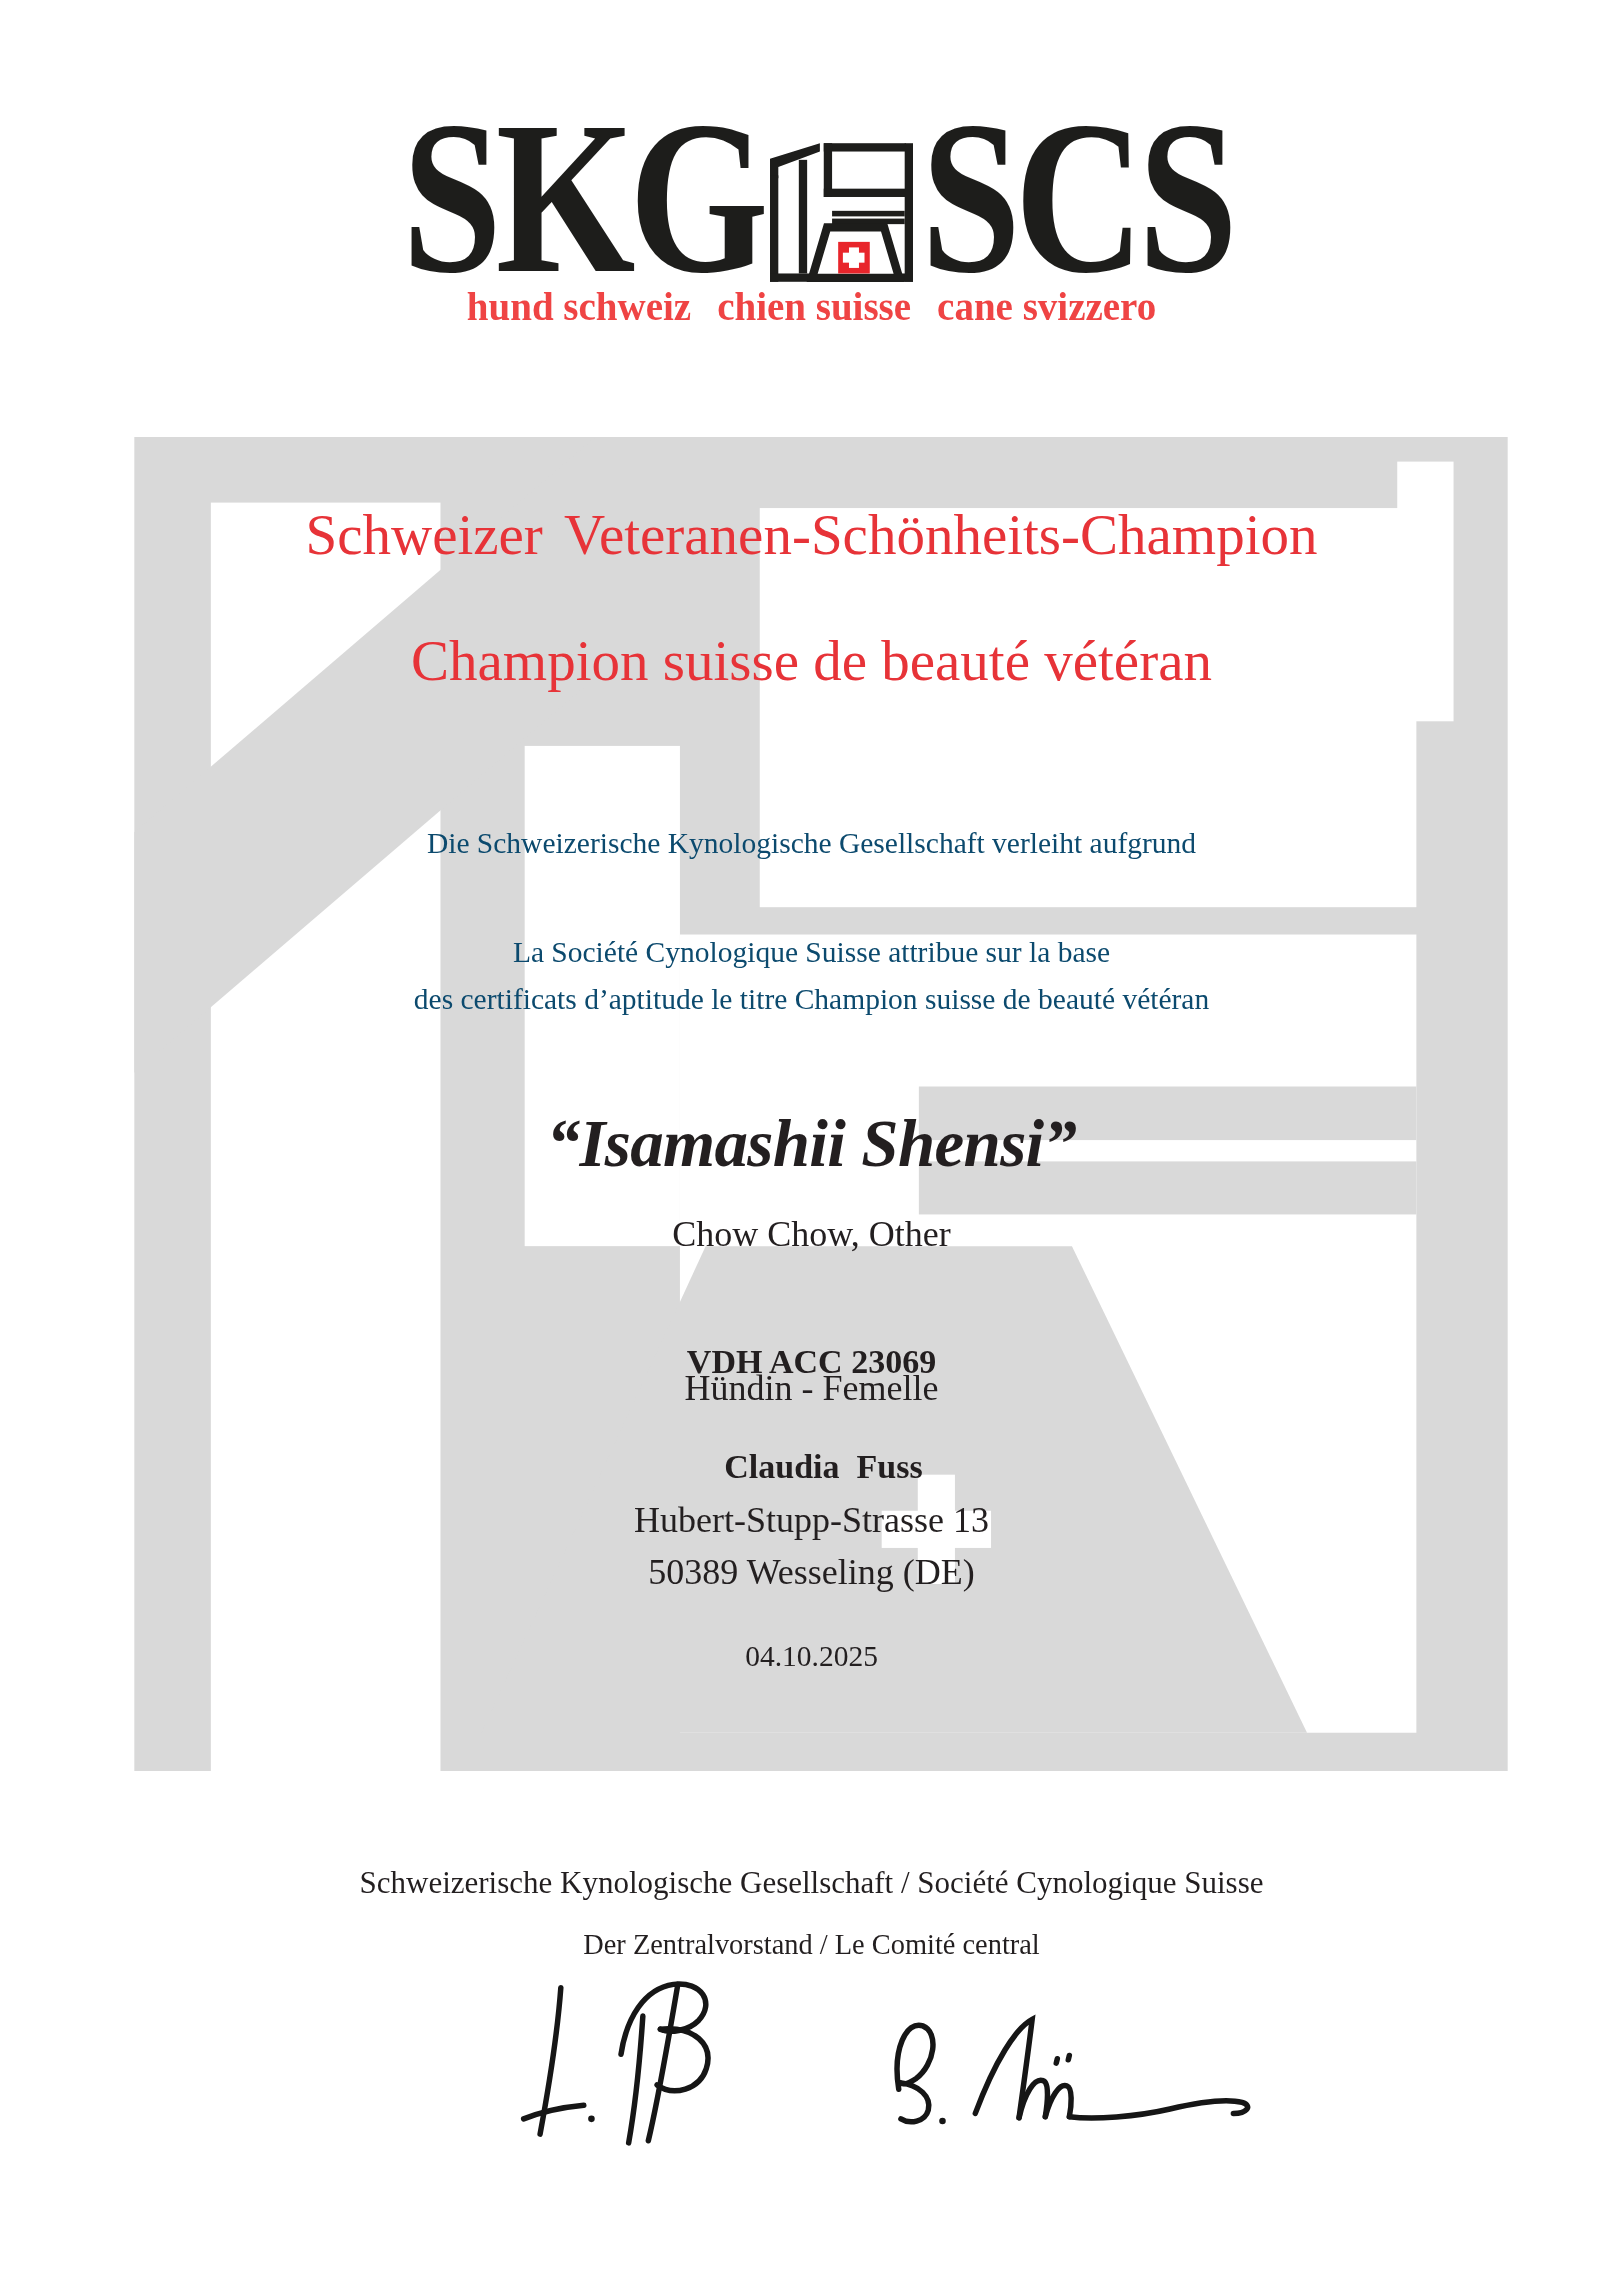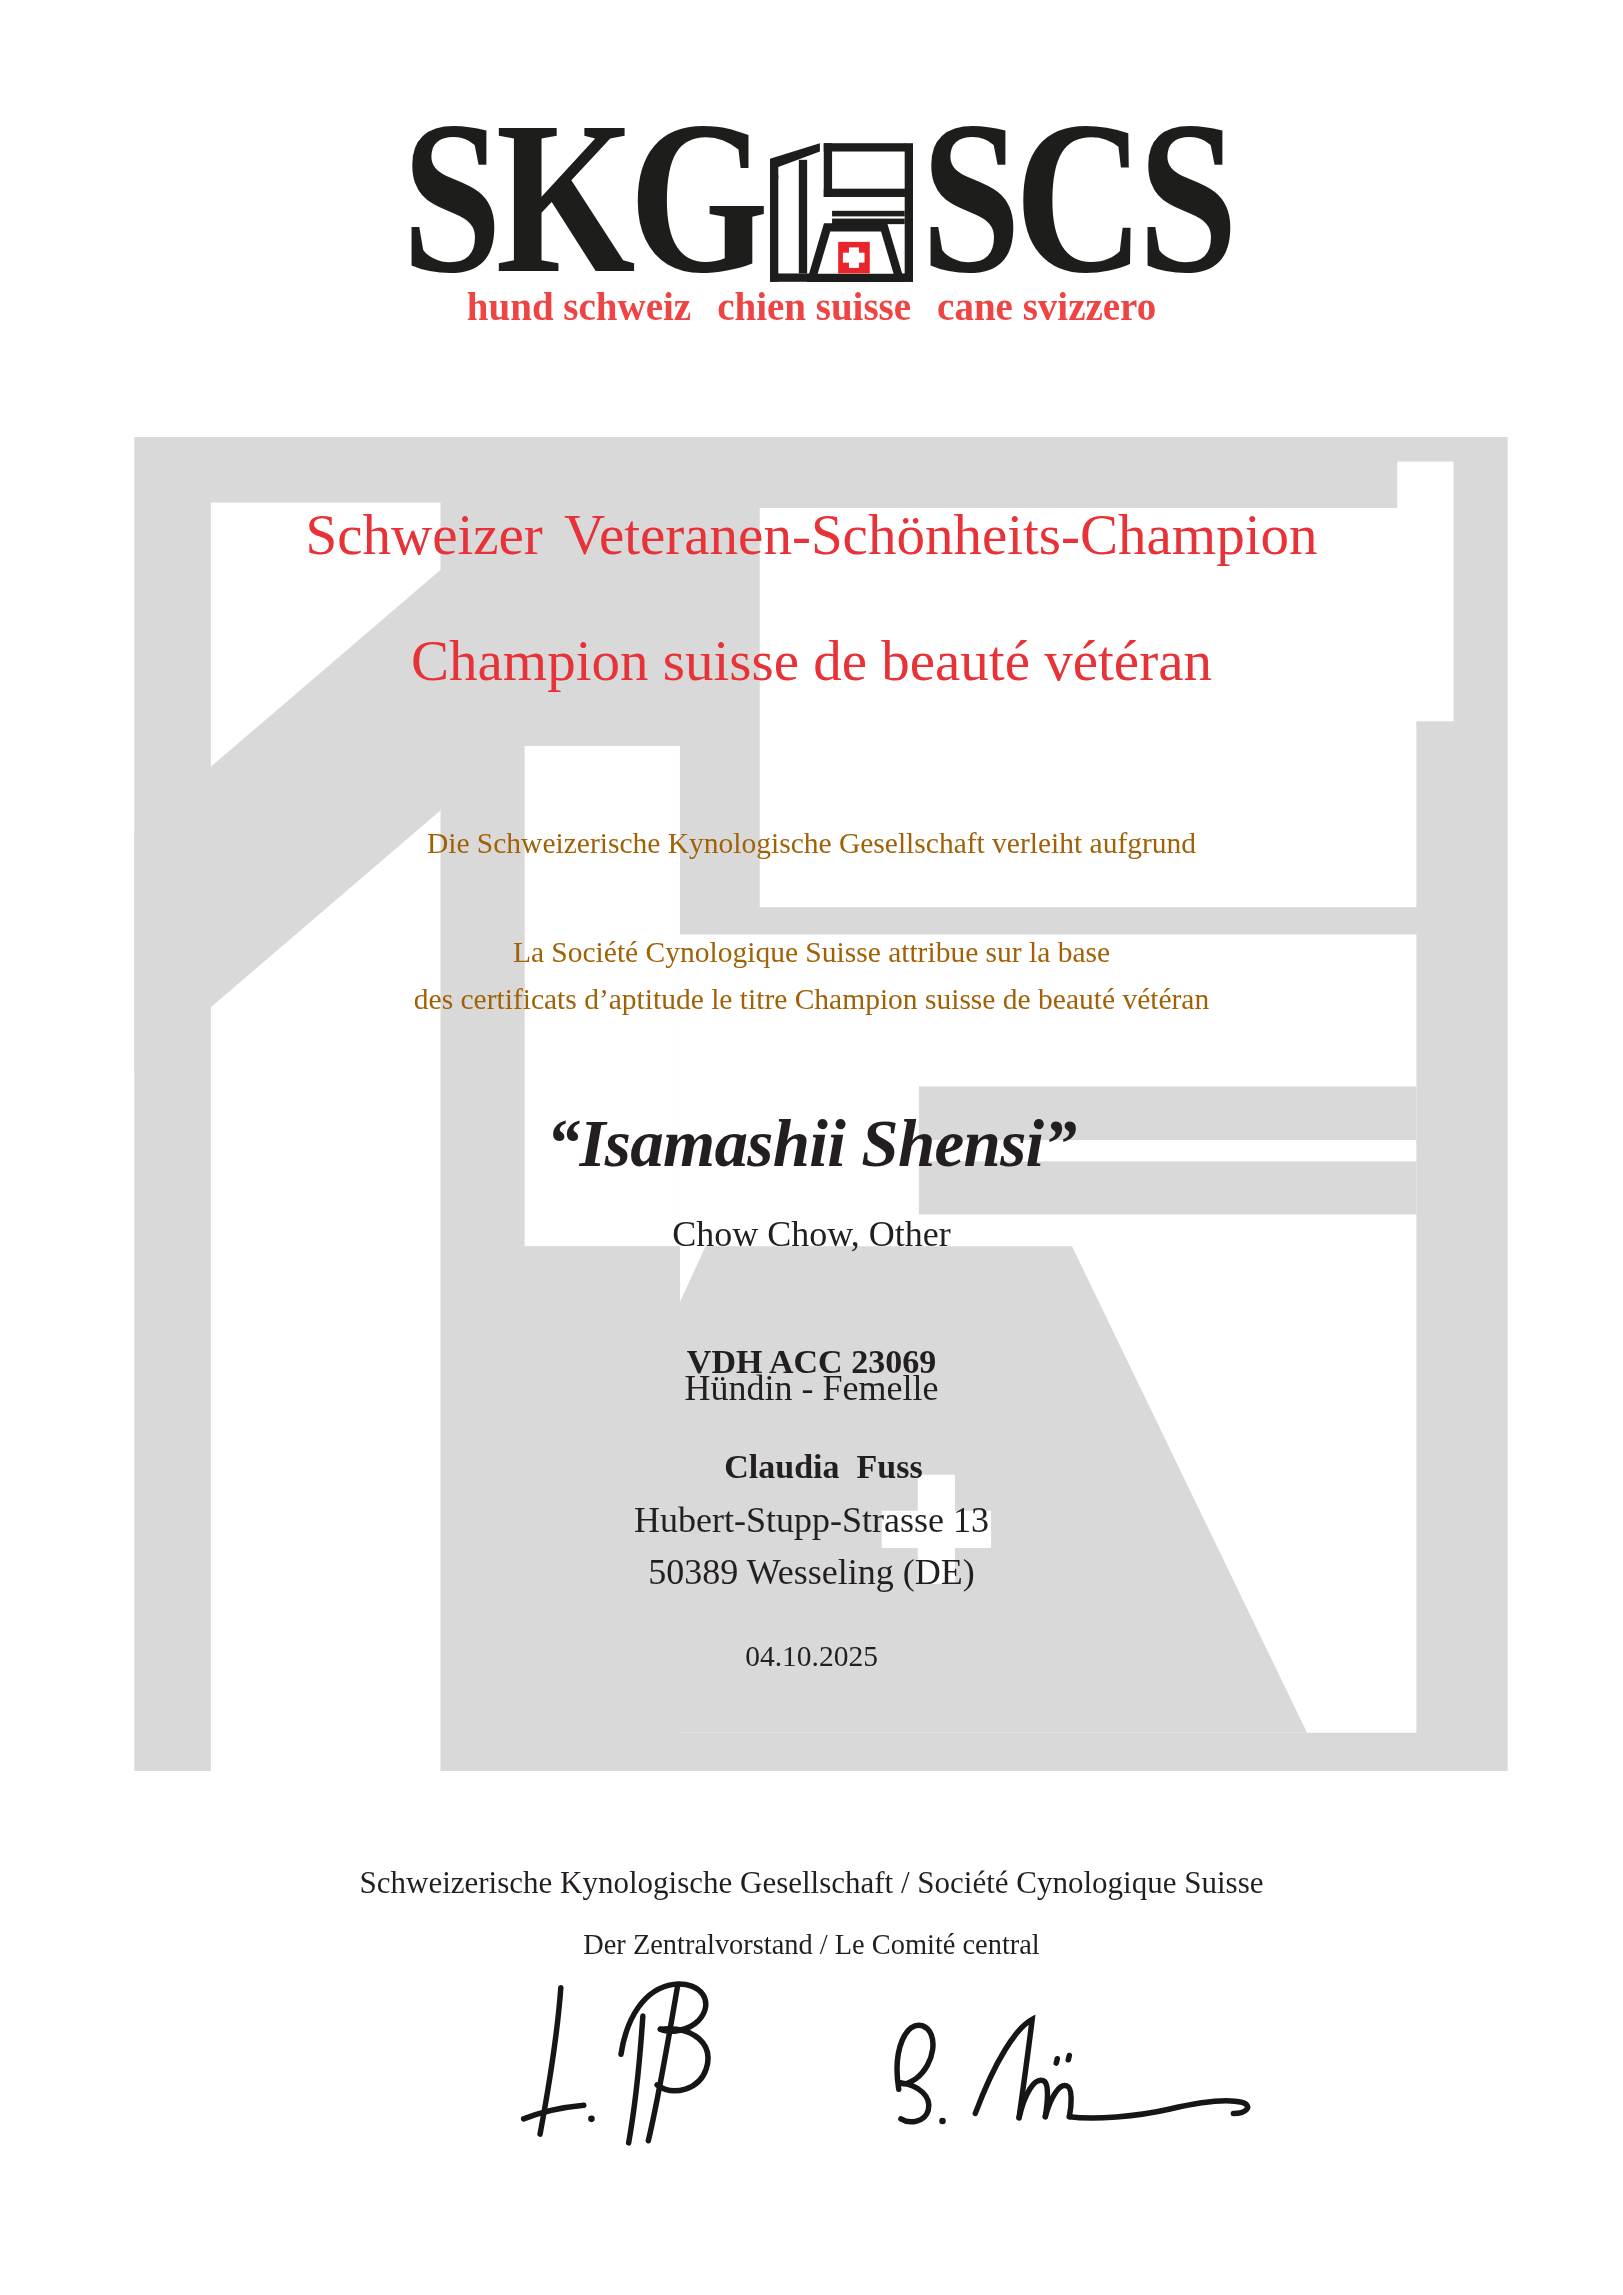--- a/index.html
+++ b/index.html
@@ -45,21 +45,21 @@
     width:1374px; height:1334px;
   }
   
   .line{
     position:absolute; left:0; width:100%;
     text-align:center; white-space:nowrap;
   }
   .title-red{font-size:57px; color:#e73338; font-weight:500;}
   .t-german{top:502px; word-spacing:0.14em;}
   .t-french{top:628px;}
-  .body-line{font-size:29.5px; color:#a16207;}
+  .body-line{font-size:29.5px; color:#0c4a6e;}
   .g1{top:827px;}
   .g2{top:874px;}
   .f1{top:936px;}
   .f2{top:983px;}
   .dog-name{top:1105px; font-size:67px; font-weight:bold; font-style:italic; letter-spacing:-0.01em;}
   .dog-breed{top:1213px; font-size:36px;}
   .dog-reg{top:1343px; font-size:34px; font-weight:bold;}
   .dog-sex{top:1367px; font-size:36px;}
   .owner-name{top:1448px; font-size:34px; font-weight:bold; white-space:pre;padding-left:12px;}
   .owner-street{top:1499px; font-size:36px;}

